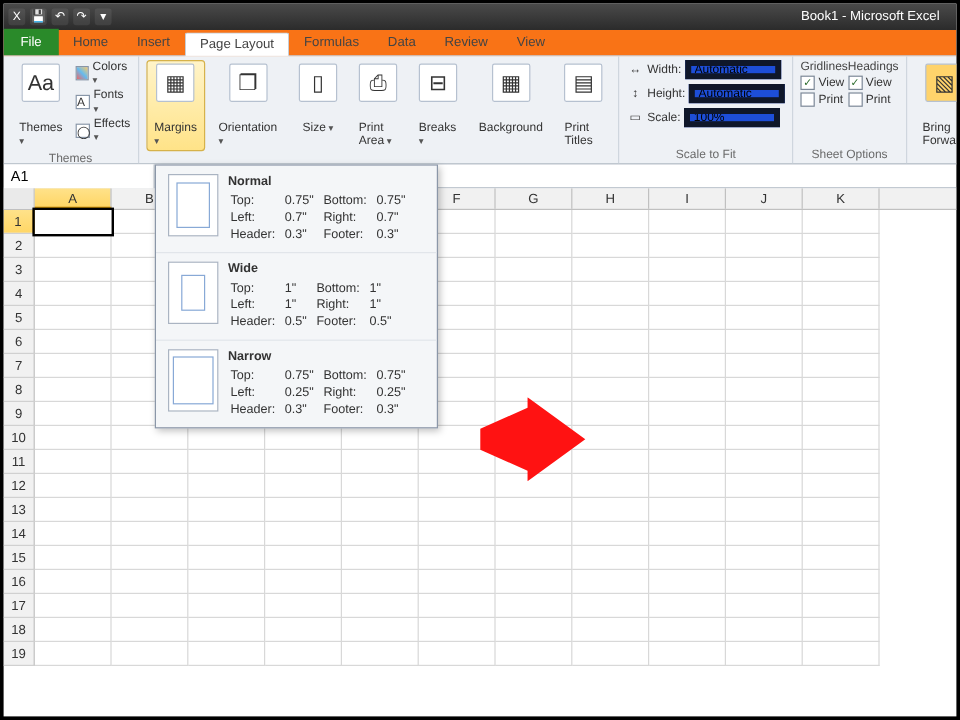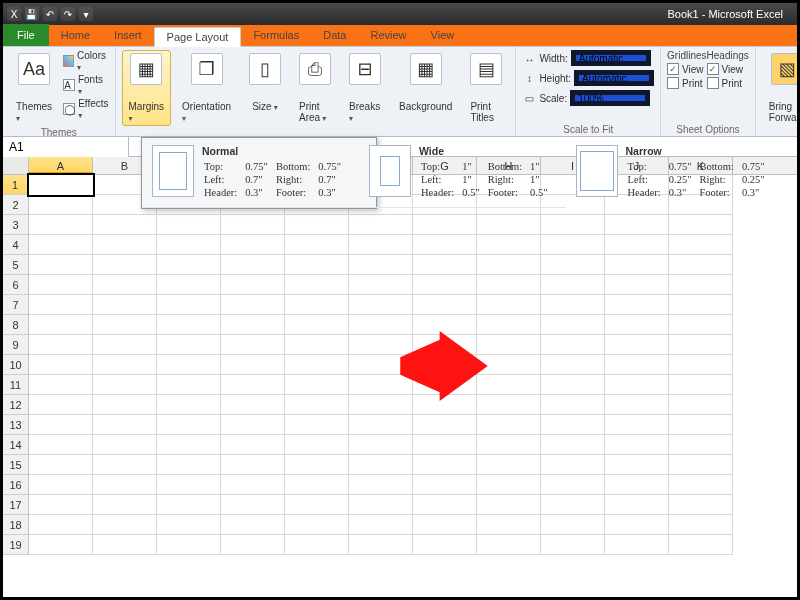--- a/index.html
+++ b/index.html
@@ -34,32 +34,32 @@
 .colhdr { display: flex; height: 18px; background: #f1f1f1; border-bottom: 1px solid #c0c0c0; }
 .corner { width: 26px; border-right: 1px solid #c0c0c0; background: #eaeaea; }
 .ch { width: 64px; border-right: 1px solid #c0c0c0; text-align: center; font-size: 11px; line-height: 18px; color: #333; }
 .ch.sel { background: linear-gradient(#ffe28a,#ffd666); border-bottom: 2px solid #e6a200; }
 .rowhdr-col { position: absolute; left: 0; top: 18px; }
 .rh { width: 26px; height: 20px; border-bottom: 1px solid #d0d0d0; border-right: 1px solid #c0c0c0; background: #f1f1f1; text-align: center; font-size: 11px; line-height: 20px; color: #333; }
 .rh.sel { background: linear-gradient(#ffe28a,#ffd666); border-right: 2px solid #e6a200; }
 .cells { position: absolute; left: 26px; top: 18px; }
 .cells td { width: 64px; height: 20px; border-right: 1px solid #d8d8d8; border-bottom: 1px solid #d8d8d8; }
 .sel-cell { position: absolute; left: 26px; top: 18px; width: 64px; height: 20px; outline: 2px solid #000; background: #fff; }
-.dropdown { position: absolute; left: 138px; top: 134px; width: 236px; background: #f4f6f8; border: 1px solid #8b97a8; box-shadow: 2px 2px 6px rgba(0,0,0,0.25); display: flex; flex-direction: row; }
+.dropdown { position: absolute; left: 126px; top: 134px; width: 236px; background: #f4f6f8; border: 1px solid #8b97a8; box-shadow: 2px 2px 6px rgba(0,0,0,0.25); display: flex; flex-direction: column; }
 .dd-item { display: flex; gap: 8px; padding: 7px 10px; border-bottom: 1px solid #e1e5ea; }
 .dd-item:last-of-type { border-bottom: none; }
 .dd-preview { width: 42px; height: 52px; background: #fff; border: 1px solid #aab4c2; position: relative; }
 .dd-preview::before { content: ""; position: absolute; border: 1px solid #88a9d6; }
 .dd-preview.np::before { left: 6px; right: 6px; top: 6px; bottom: 6px; }
 .dd-preview.wp::before { left: 10px; right: 10px; top: 10px; bottom: 10px; }
 .dd-preview.nr::before { left: 3px; right: 3px; top: 5px; bottom: 5px; }
 .dd-text { font-size: 10.5px; color: #333; }
 .dd-text .name { font-weight: 600; margin-bottom: 2px; }
 .dd-text table { font-size: 10.5px; }
-.dd-text td { padding-right: 6px; white-space: nowrap; font-family: Liberation Serif, serif; }
+.dd-text td { padding-right: 6px; white-space: nowrap; }
 .custom { font-size: 11px; padding: 6px 12px; background: linear-gradient(#fff3c8,#ffe17f); border: 2px solid #d01515; cursor: pointer; margin: -1px; }
 .arrow { position: absolute; left: 396px; top: 328px; width: 90px; height: 70px; }
 .arrow svg { width: 100%; height: 100%; }
 </style>
 </head>
 <body>
 
 <div class="titlebar">
   <div class="qat">
     <span>X</span>

